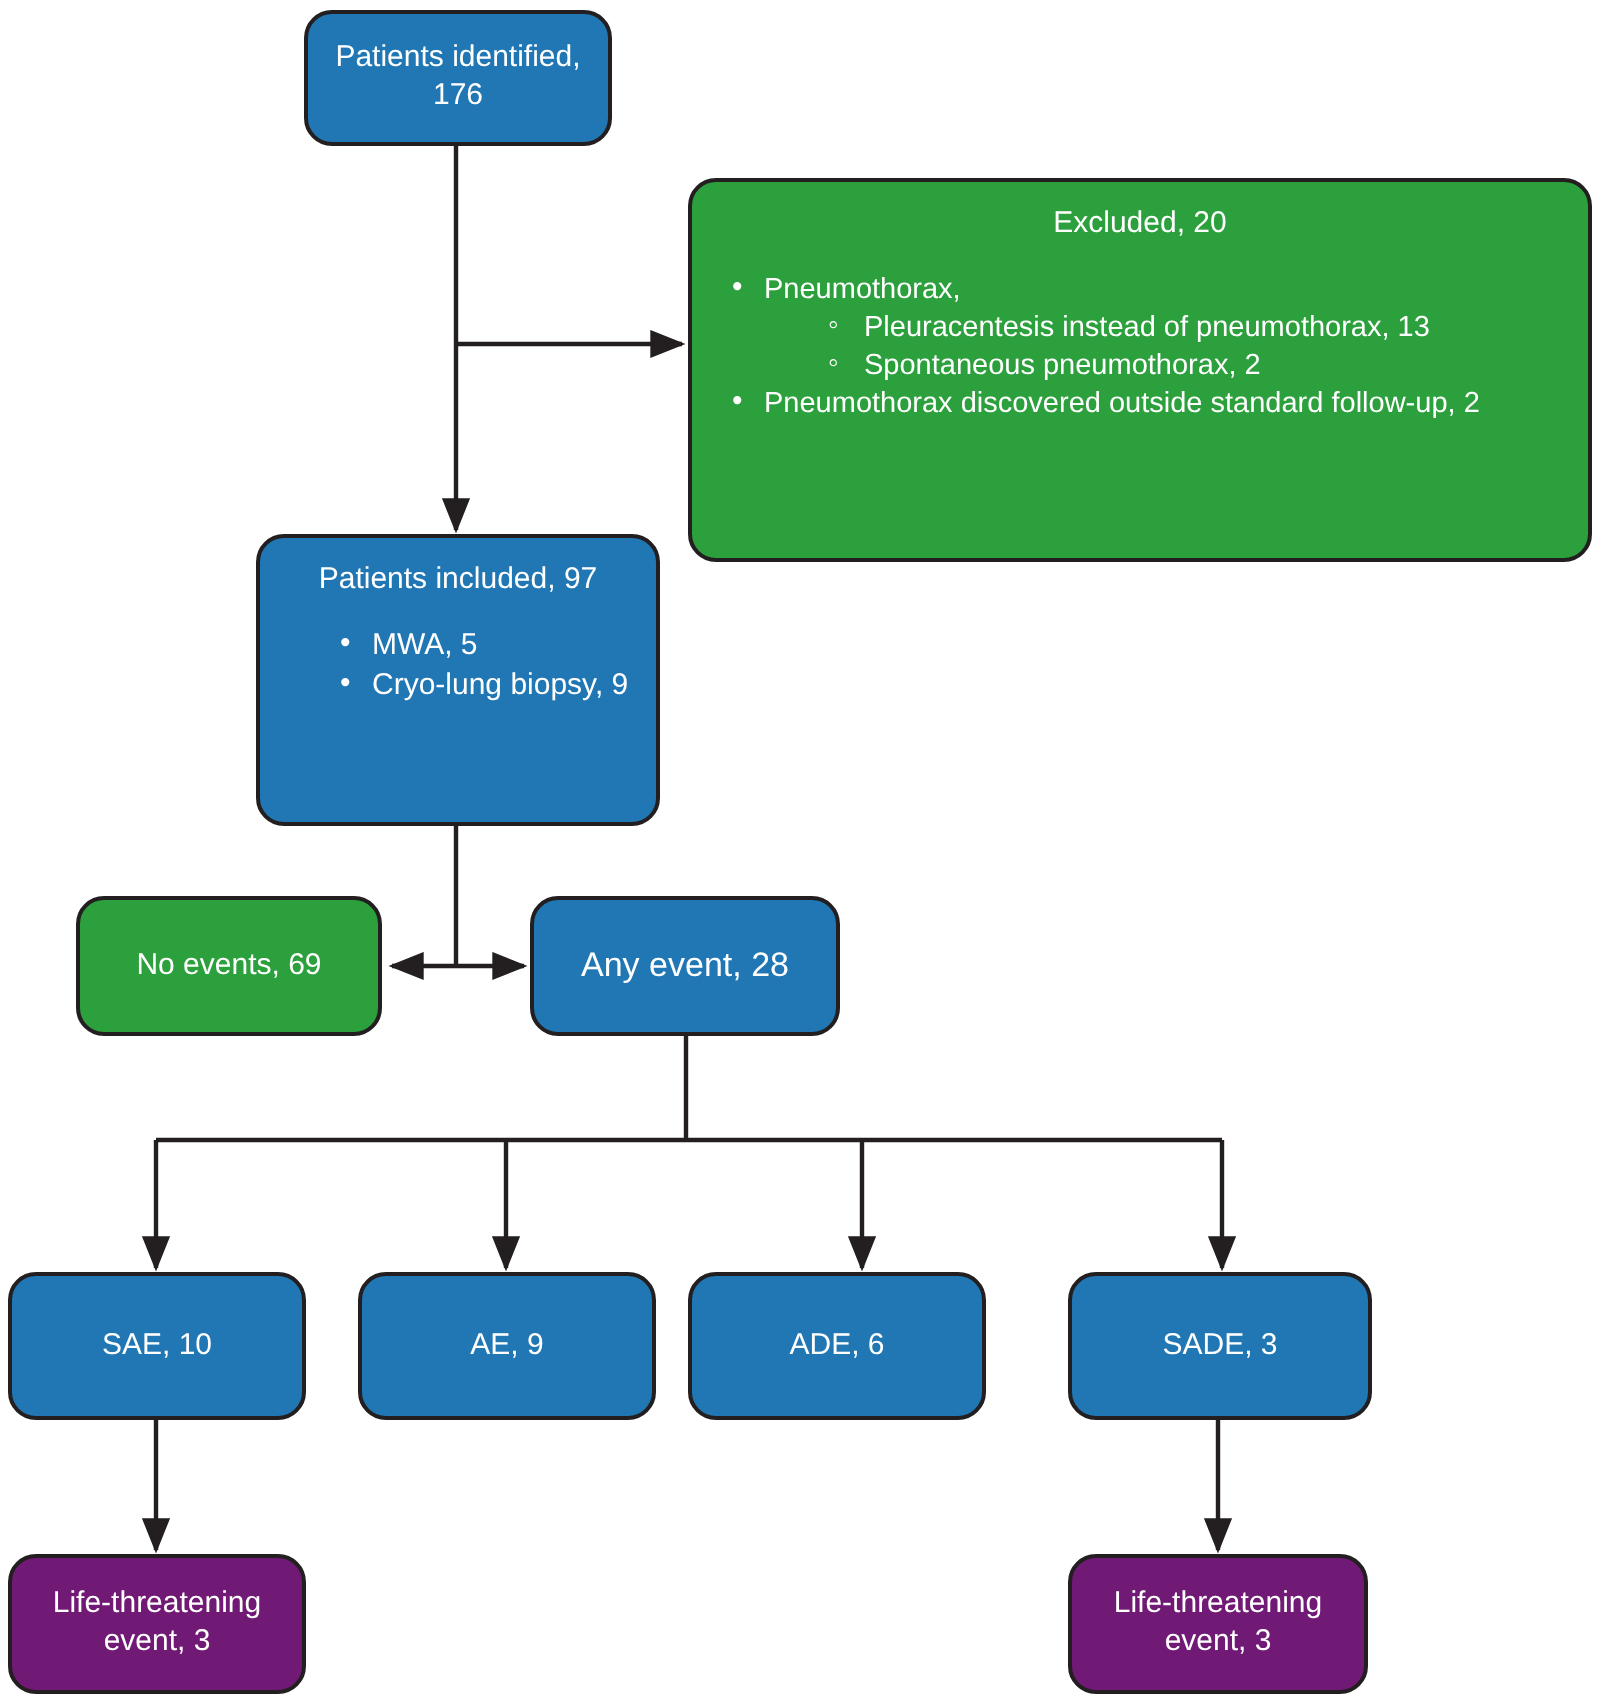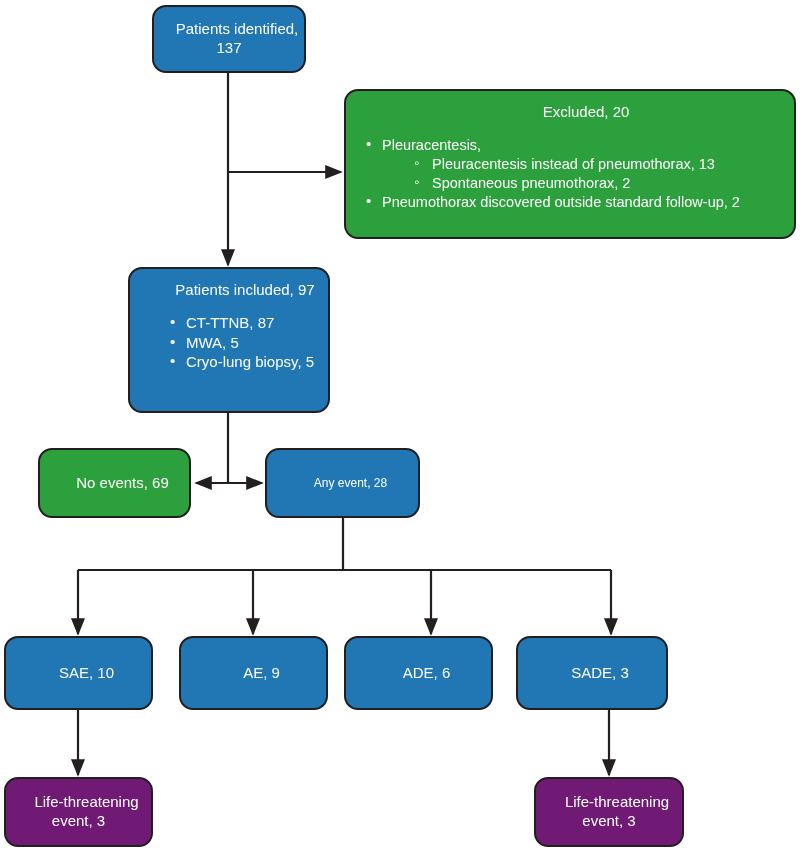--- a/index.html
+++ b/index.html
@@ -40,36 +40,35 @@
     line-height: 1.25;
     z-index: 2;
   }
   .fill-blue   { background: #2077b4; }
   .fill-green  { background: #2ca03c; }
   .fill-orange { background: #701a75; }
 
   .node-title {
     display: block;
     width: 100%;
-    margin-left: 16px;
   }
   .node-sub {
     display: block;
     width: 100%;
   }
 
   
   #node-identified {
     left: 152px; top: 5px; width: 154px; height: 68px;
     font-size: 15px;
   }
 
   
   #node-excluded {
-    left: 344px; top: 89px; width: 452px; height: 150px;
+    left: 344px; top: 89px; width: 452px; height: 192px;
     align-items: stretch;
     justify-content: flex-start;
     padding: 12px 14px 10px 14px;
     font-size: 14.5px;
   }
   #node-excluded .node-title {
     text-align: center;
     font-size: 15px;
     margin-bottom: 14px;
   }
@@ -124,34 +123,34 @@
   #node-included ul.bullets > li { padding-left: 46px; font-size: 15px; }
   #node-included ul.bullets > li > .bullet-text::before { left: 30px; }
 
   
   #node-no-events {
     left: 38px; top: 448px; width: 153px; height: 70px;
     font-size: 15px;
   }
   #node-any-event {
     left: 265px; top: 448px; width: 155px; height: 70px;
-    font-size: 12px;
+    font-size: 17px;
   }
 
   
   .node-event {
     top: 636px;
     width: 149px;
     height: 74px;
     font-size: 15px;
   }
   #node-sae   { left: 4px; }
   #node-ae    { left: 179px; }
   #node-ade   { left: 344px; }
-  #node-sade  { left: 516px; width: 152px; }
+  #node-sade  { left: 534px; width: 152px; }
 
   
   .node-outcome {
     top: 777px;
     height: 70px;
     font-size: 15px;
   }
   #node-lt-left  { left: 4px;   width: 149px; }
   #node-lt-right { left: 534px; width: 150px; }
 </style>
@@ -189,54 +188,51 @@
       <path d="M431,570 L431,634" marker-end="url(#arrow)"></path>
       <path d="M611,570 L611,634" marker-end="url(#arrow)"></path>
 
       <path d="M78,710 L78,775" marker-end="url(#arrow)"></path>
       <path d="M609,710 L609,775" marker-end="url(#arrow)"></path>
     </g>
   </svg>
 
   <div class="node fill-blue" id="node-identified">
     <span class="node-title">Patients identified,</span>
-    <span class="node-sub">137</span>
+    <span class="node-sub">176</span>
   </div>
 
   <div class="node fill-green" id="node-excluded">
     <span class="node-title">Excluded, 20</span>
     <ul class="bullets">
       <li>
-        <span class="bullet-text">Pleuracentesis,</span>
+        <span class="bullet-text">Pneumothorax,</span>
         <ul class="subbullets">
           <li>
             <span class="bullet-text">Pleuracentesis instead of pneumothorax, 13</span>
           </li>
           <li>
             <span class="bullet-text">Spontaneous pneumothorax, 2</span>
           </li>
         </ul>
       </li>
       <li>
         <span class="bullet-text">Pneumothorax discovered outside standard follow-up, 2</span>
       </li>
     </ul>
   </div>
 
   <div class="node fill-blue" id="node-included">
     <span class="node-title">Patients included, 97</span>
     <ul class="bullets">
       <li>
-        <span class="bullet-text">CT-TTNB, 87</span>
-      </li>
-      <li>
         <span class="bullet-text">MWA, 5</span>
       </li>
       <li>
-        <span class="bullet-text">Cryo-lung biopsy, 5</span>
+        <span class="bullet-text">Cryo-lung biopsy, 9</span>
       </li>
     </ul>
   </div>
 
   <div class="node fill-green" id="node-no-events">
     <span class="node-title">No events, 69</span>
   </div>
 
   <div class="node fill-blue" id="node-any-event">
     <span class="node-title">Any event, 28</span>

